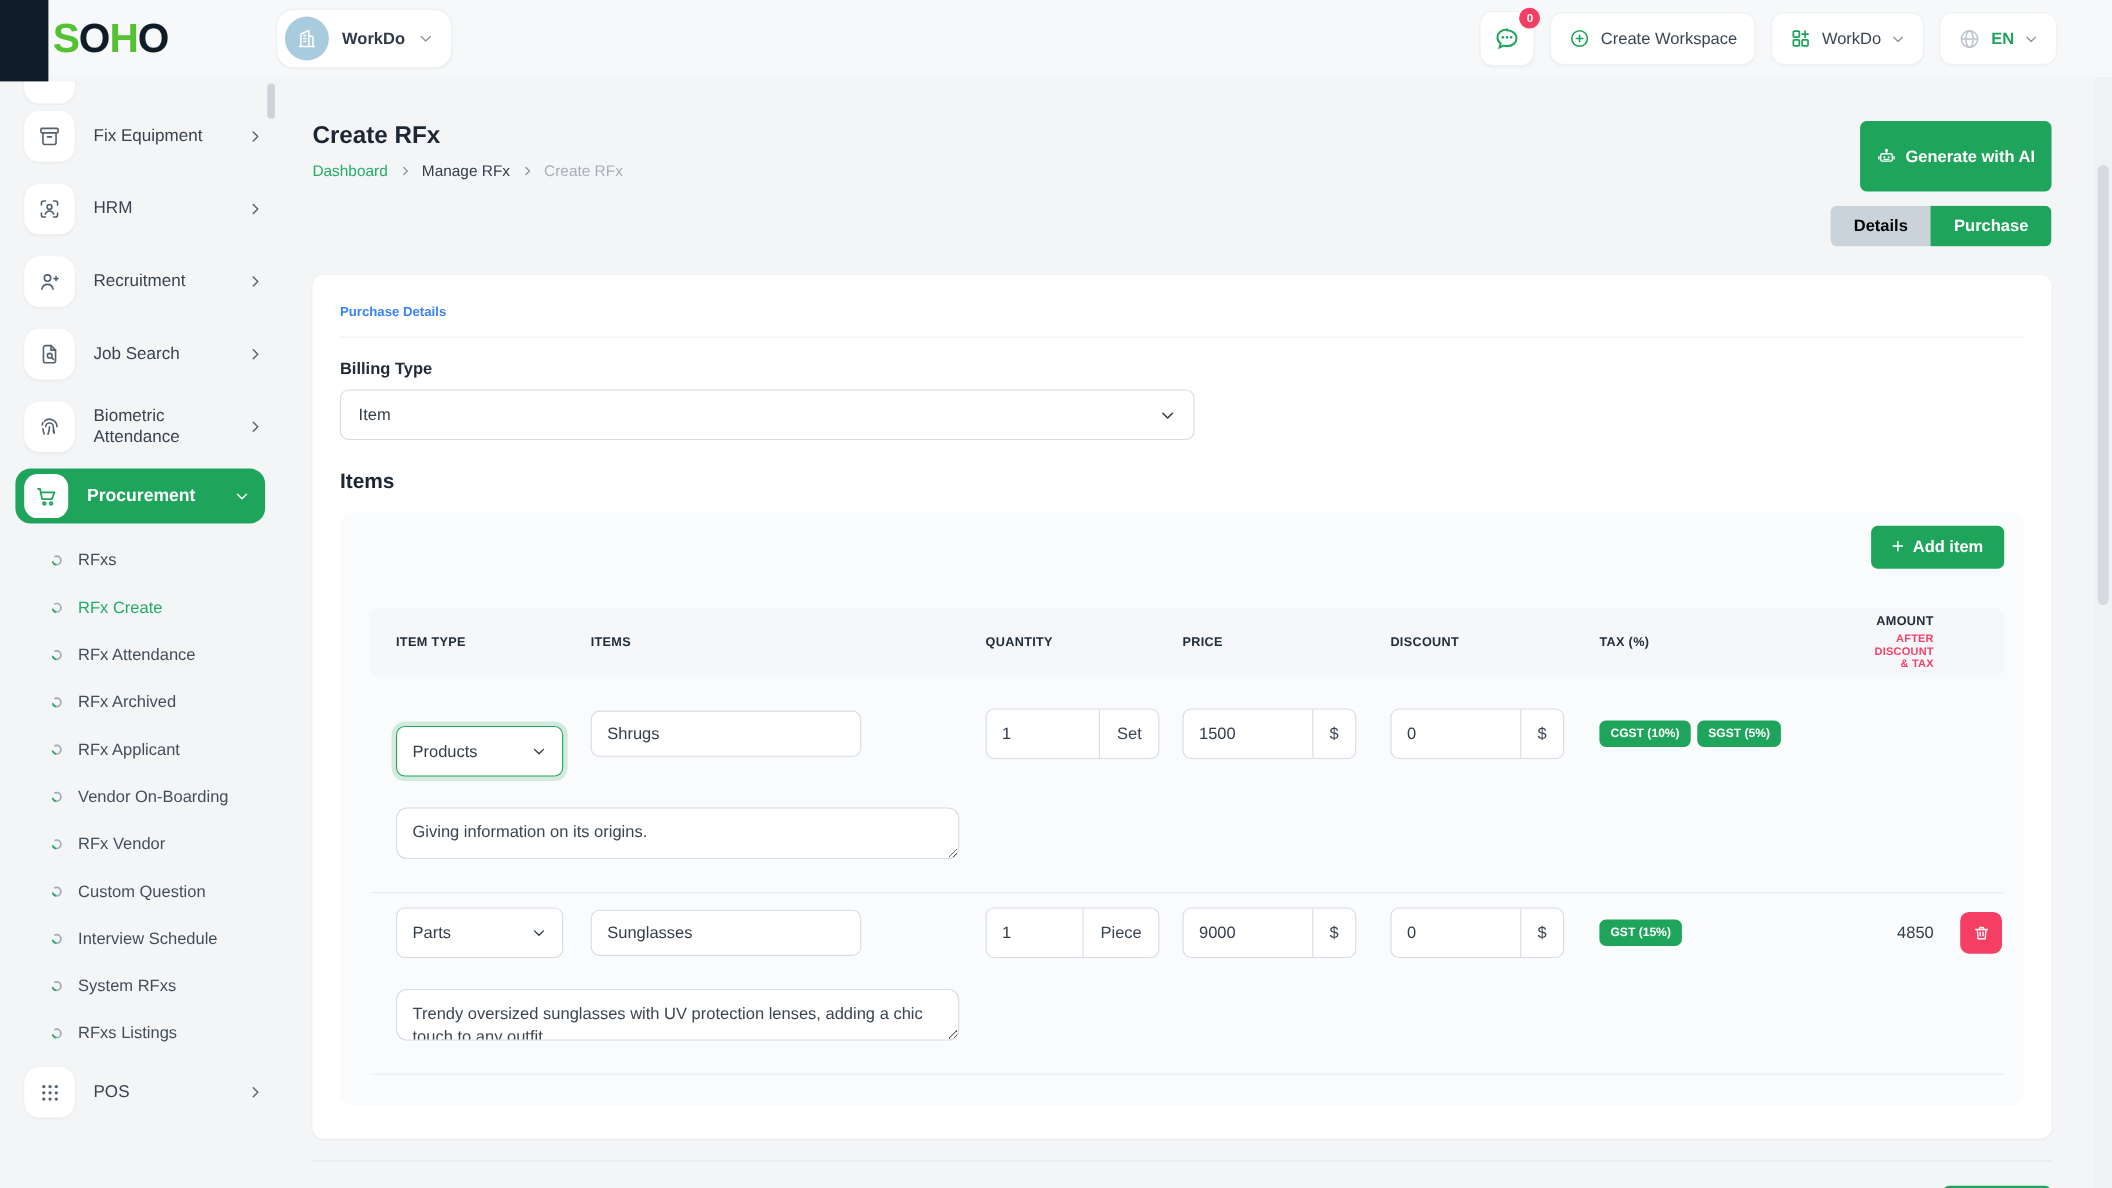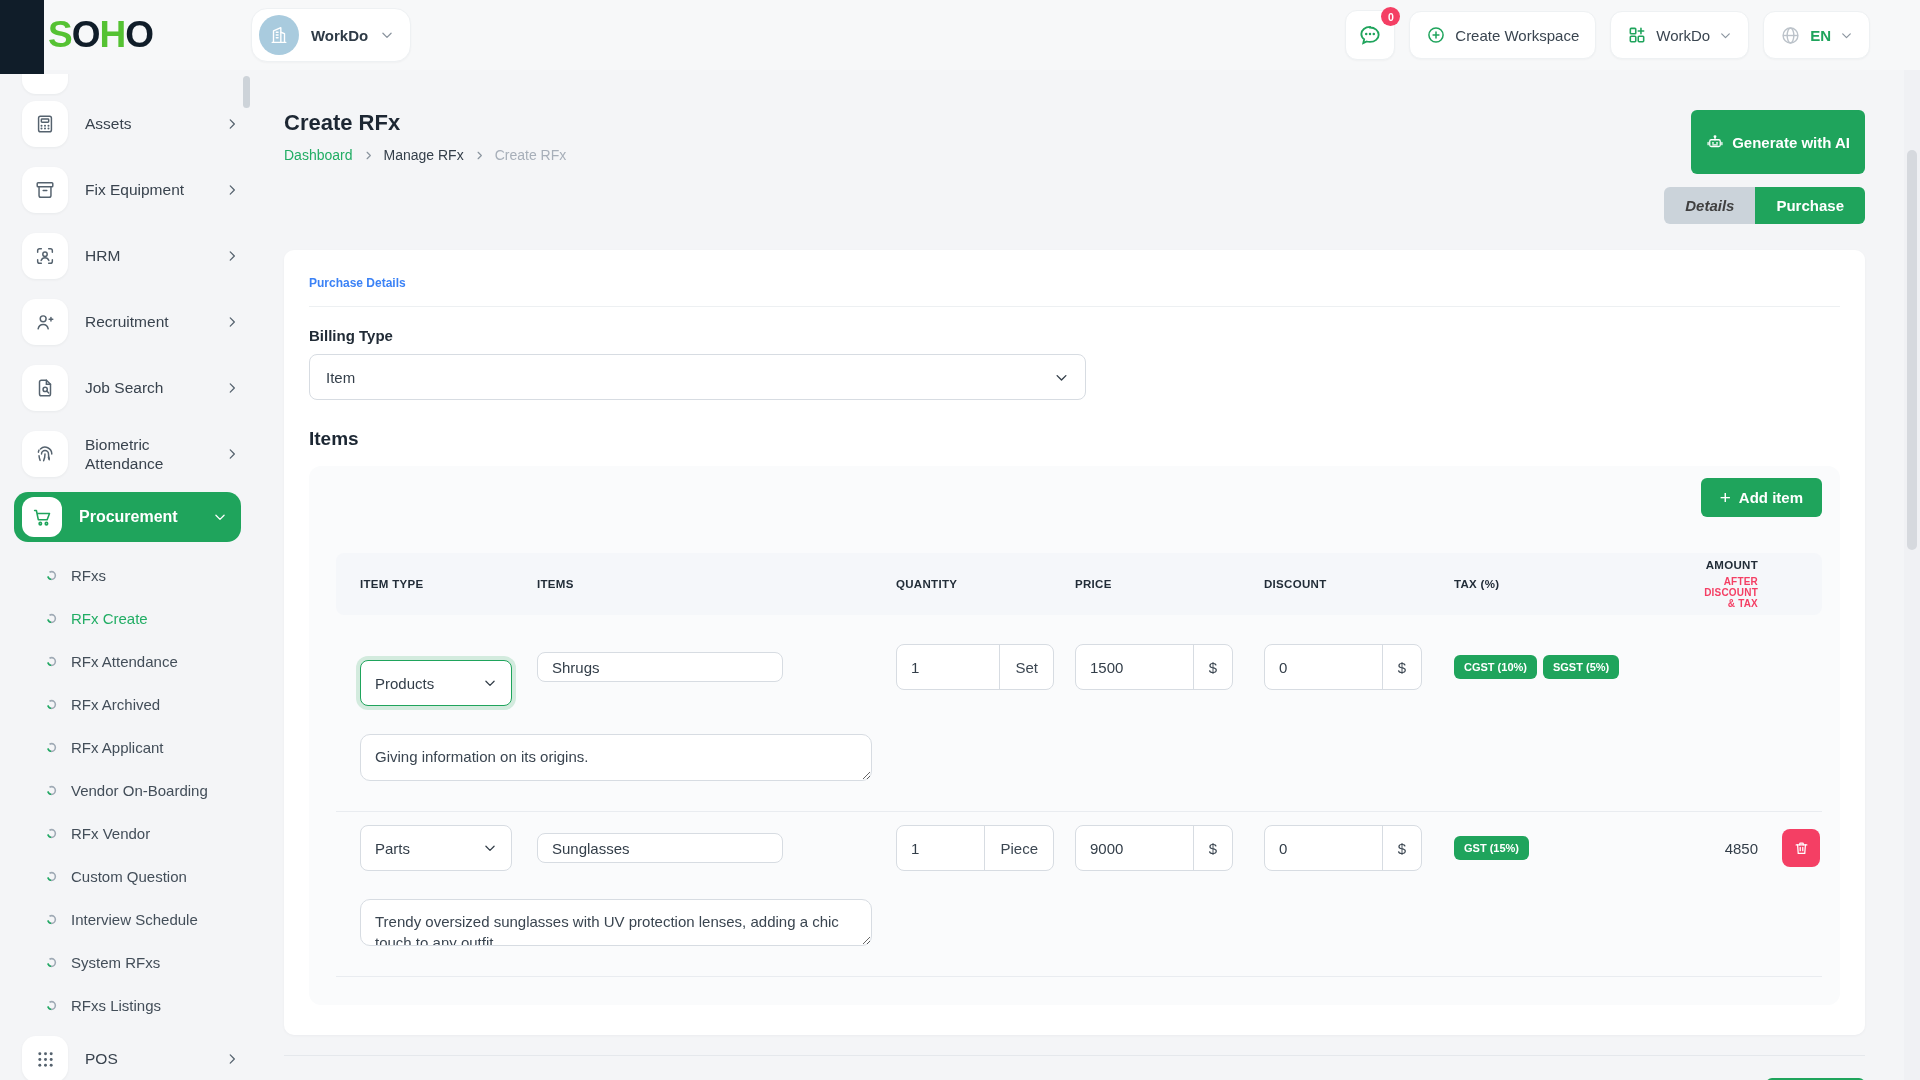--- a/index.html
+++ b/index.html
@@ -54,21 +54,21 @@
   .breadcrumb { display:flex; align-items:center; gap:10px; margin-top:11px; font-size:14px; }
   .bc-home { color:var(--c-green-bright,#21AD64); cursor:pointer; }
   .bc-mid { color:#333E49; cursor:pointer; }
   .bc-cur { color:#A7AFB9; }
   .bc-sep { color:#8B959F; display:flex; }
   .head-actions { display:flex; flex-direction:column; align-items:flex-end; gap:13px; }
   .btn-green { background:var(--c-primary,#1FA45C); color:#fff; border:none; border-radius:6px; font-size:15px; font-weight:600; font-family:inherit; display:inline-flex; align-items:center; gap:8px; cursor:pointer; }
   .btn-ai { padding:23px 15px; }
   .tab-group { display:inline-flex; border-radius:6px; overflow:hidden; }
   .tab { padding:10px 21px; font-size:15px; font-weight:600; cursor:pointer; }
-  .tab-inactive { background:var(--c-tab-inactive-bg,#CBD3DA); color:#404040;font-style:italic; }
+  .tab-inactive { background:var(--c-tab-inactive-bg,#CBD3DA); color:#000000; }
   .tab-active { background:var(--c-primary,#1FA45C); color:#fff; }
 
   .card { background:#fff; border-radius:10px; box-shadow:0 1px 3px rgba(25,35,45,.04); padding:26px 25px 30px; }
   .sec-title { font-size:12px; font-weight:700; color:#3b82f6; }
   .sec-divider { border:none; border-top:1px solid #EDF0F2; margin-top:16px; }
   .field-label { margin-top:20px; font-size:15px; font-weight:700; color:#212B36; }
   .select { margin-top:10px; width:777px; height:46px; border:1px solid var(--c-input-border,#D7DCE2); border-radius:8px; background:#fff; display:flex; align-items:center; padding:0 16px; font-size:15px; color:#333E49; cursor:pointer; }
   .select .sel-val { flex:1; }
   .select .chev { color:#333E49; }
   .items-title { margin-top:28px; font-size:19px; font-weight:700; color:#1C2733; }
@@ -77,21 +77,21 @@
   .add-item-row { display:flex; justify-content:flex-end; }
   .btn-add { padding:10px 19px; }
   .btn-add .plus { font-size:19px; font-weight:400; line-height:1; }
 
   .tbl-head, .tbl-row { display:grid; grid-template-columns:177px 359px 179px 189px 190px 240px 1fr; align-items:center; }
   .tbl-head { margin-top:36px; background:#F5F7FA; border-radius:8px; height:62px; padding-left:24px; }
   .th { font-size:11.5px; font-weight:700; color:#222D38; letter-spacing:.3px; }
   .th-amount { text-align:right; padding-right:64px; }
   .th-note { margin-top:5px; font-size:10px; font-weight:700; color:var(--c-pink,#F43F64); letter-spacing:.2px; }
   .tbl-row { margin-top:13px; padding-left:24px; }
-  .inp { height:30px; border:1px solid var(--c-input-border,#D7DCE2); border-radius:8px; background:#fff; padding:0 14px; font-size:15px; color:#333E49; font-family:inherit; outline:none; }
+  .inp { height:42px; border:1px solid var(--c-input-border,#D7DCE2); border-radius:8px; background:#fff; padding:0 14px; font-size:15px; color:#333E49; font-family:inherit; outline:none; }
   .sel-sm { width:152px; display:flex; align-items:center; height:46px; border:1px solid var(--c-input-border,#D7DCE2); border-radius:8px; background:#fff; padding:0 14px; font-size:15px; color:#333E49; cursor:pointer; }
   .sel-sm .sel-val { flex:1; }
   .sel-sm .chev { color:#333E49; }
   .sel-focus { border-color:var(--c-primary,#1FA45C); box-shadow:0 0 0 4px rgba(34,165,90,.18);margin-top:32px; }
   .inp-items { width:246px; }
   .group { display:flex; width:158px; height:46px; border:1px solid var(--c-input-border,#D7DCE2); border-radius:8px; background:#fff; overflow:hidden; }
   .group input { flex:1; min-width:0; border:none; padding:0 14px; font-size:15px; color:#333E49; font-family:inherit; outline:none; background:transparent; }
   .addon { border-left:1px solid var(--c-input-border,#D7DCE2); display:flex; align-items:center; padding:0 15px; font-size:15px; color:#3C4752; white-space:nowrap; }
   .tax-cell { display:flex; gap:6px; }
   .badge { background:var(--c-primary,#1FA45C); color:#fff; font-size:11px; font-weight:600; padding:6px 10px; border-radius:6px; white-space:nowrap; }
@@ -198,35 +198,20 @@
       <div class="sb-scroll-thumb"></div>
 
       <div class="sb-partial">
         <div class="icon-box">
           <svg width="22" height="22" viewBox="0 0 24 24" fill="none" stroke="currentColor" stroke-width="1.6">
               <path d="M6 12h12"></path>
             </svg>
         </div>
       </div>
 
-      <div class="sb-item">
-        <div class="icon-box">
-          <svg width="22" height="22" viewBox="0 0 24 24" fill="none" stroke="currentColor" stroke-width="1.6">
-              <rect x="5" y="3.5" width="14" height="17" rx="2"></rect>
-              <rect x="8" y="6.5" width="8" height="3.5" rx="0.8"></rect>
-              <path d="M8.2 14h.01M12 14h.01M15.8 14h.01M8.2 17h.01M12 17h.01M15.8 17h.01" stroke-width="2.2" stroke-linecap="round"></path>
-            </svg>
-        </div>
-        <span class="sb-label">Assets</span>
-        <span class="sb-chev">
-            <svg width="14" height="14" viewBox="0 0 24 24" fill="none" stroke="currentColor" stroke-width="2.2" stroke-linecap="round" stroke-linejoin="round">
-              <path d="M9 5l7 7-7 7"></path>
-            </svg>
-          </span>
-      </div>
 
       <div class="sb-item">
         <div class="icon-box">
           <svg width="22" height="22" viewBox="0 0 24 24" fill="none" stroke="currentColor" stroke-width="1.6" stroke-linecap="round">
               <rect x="3.5" y="4" width="17" height="4.5" rx="1"></rect>
               <path d="M5.5 8.5V18a2 2 0 0 0 2 2h9a2 2 0 0 0 2-2V8.5"></path>
               <path d="M10 12.5h4"></path>
             </svg>
         </div>
         <span class="sb-label">Fix Equipment</span>

